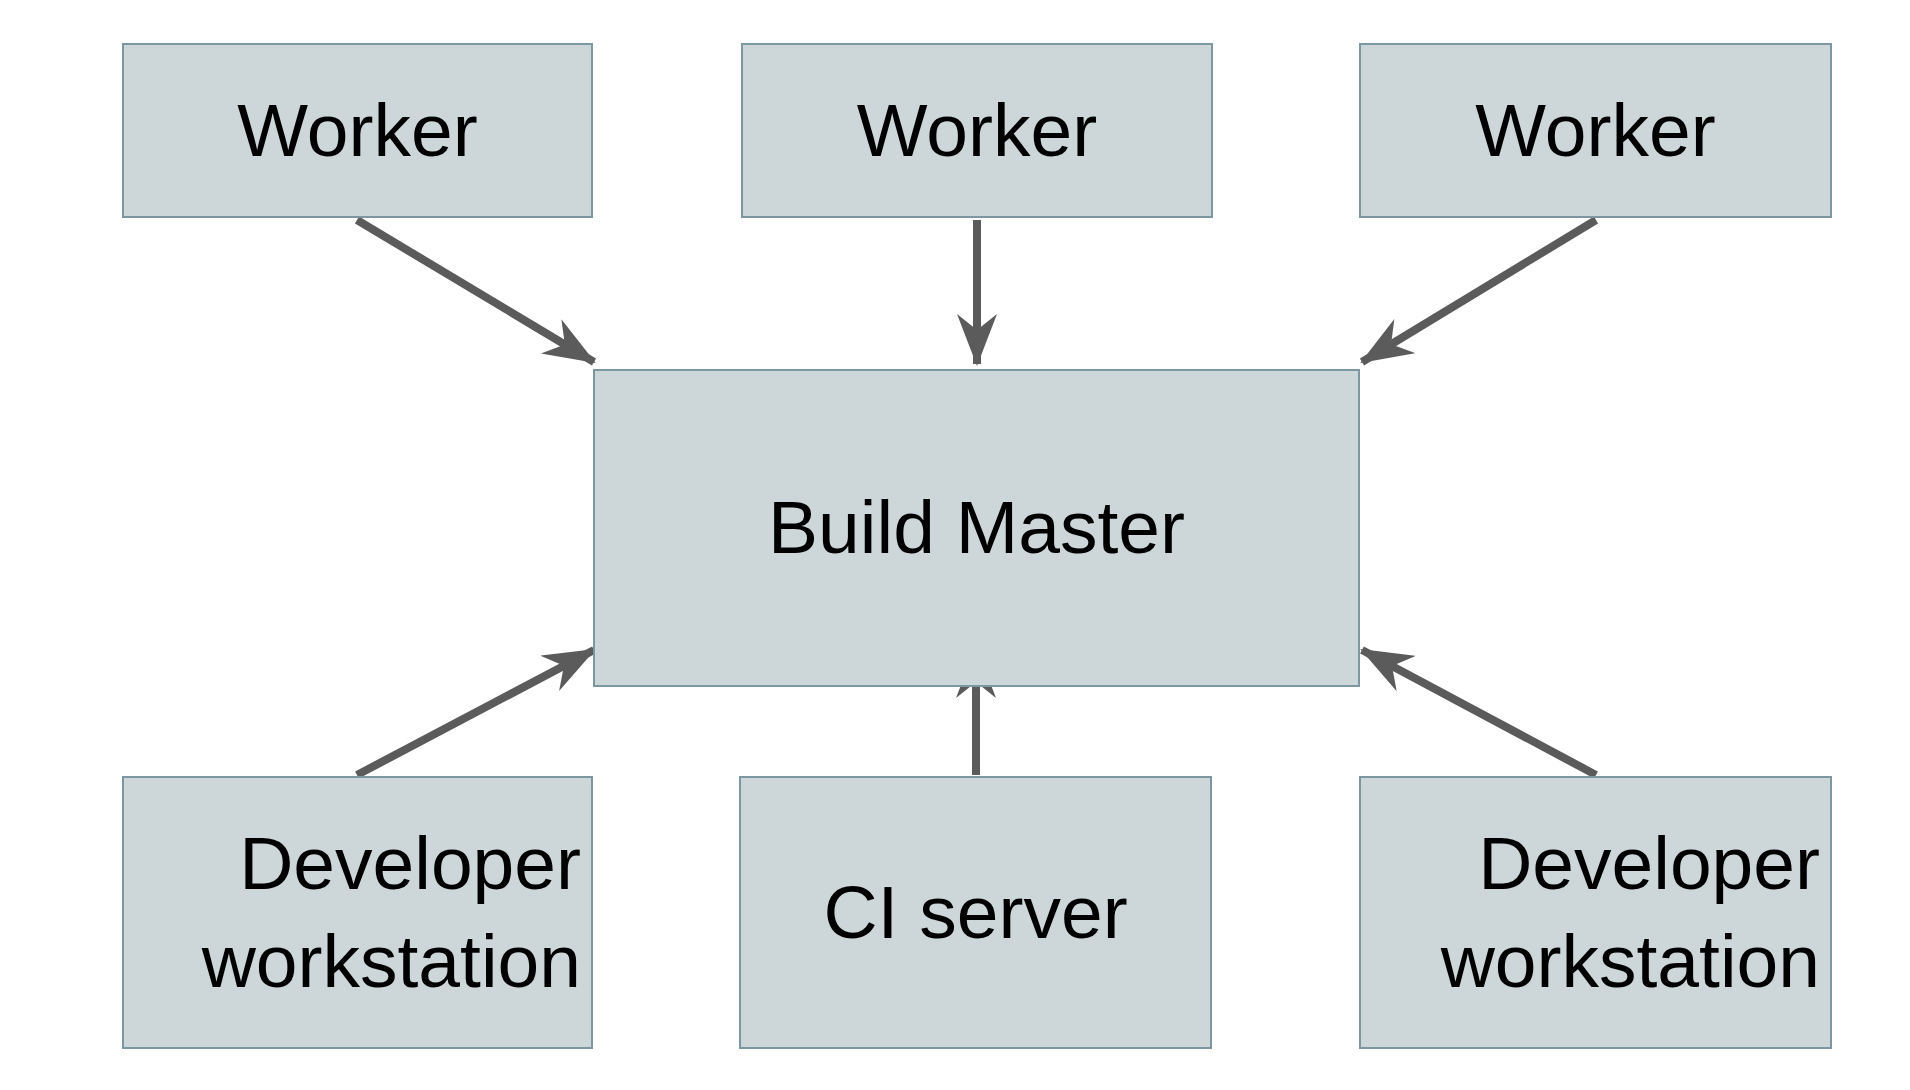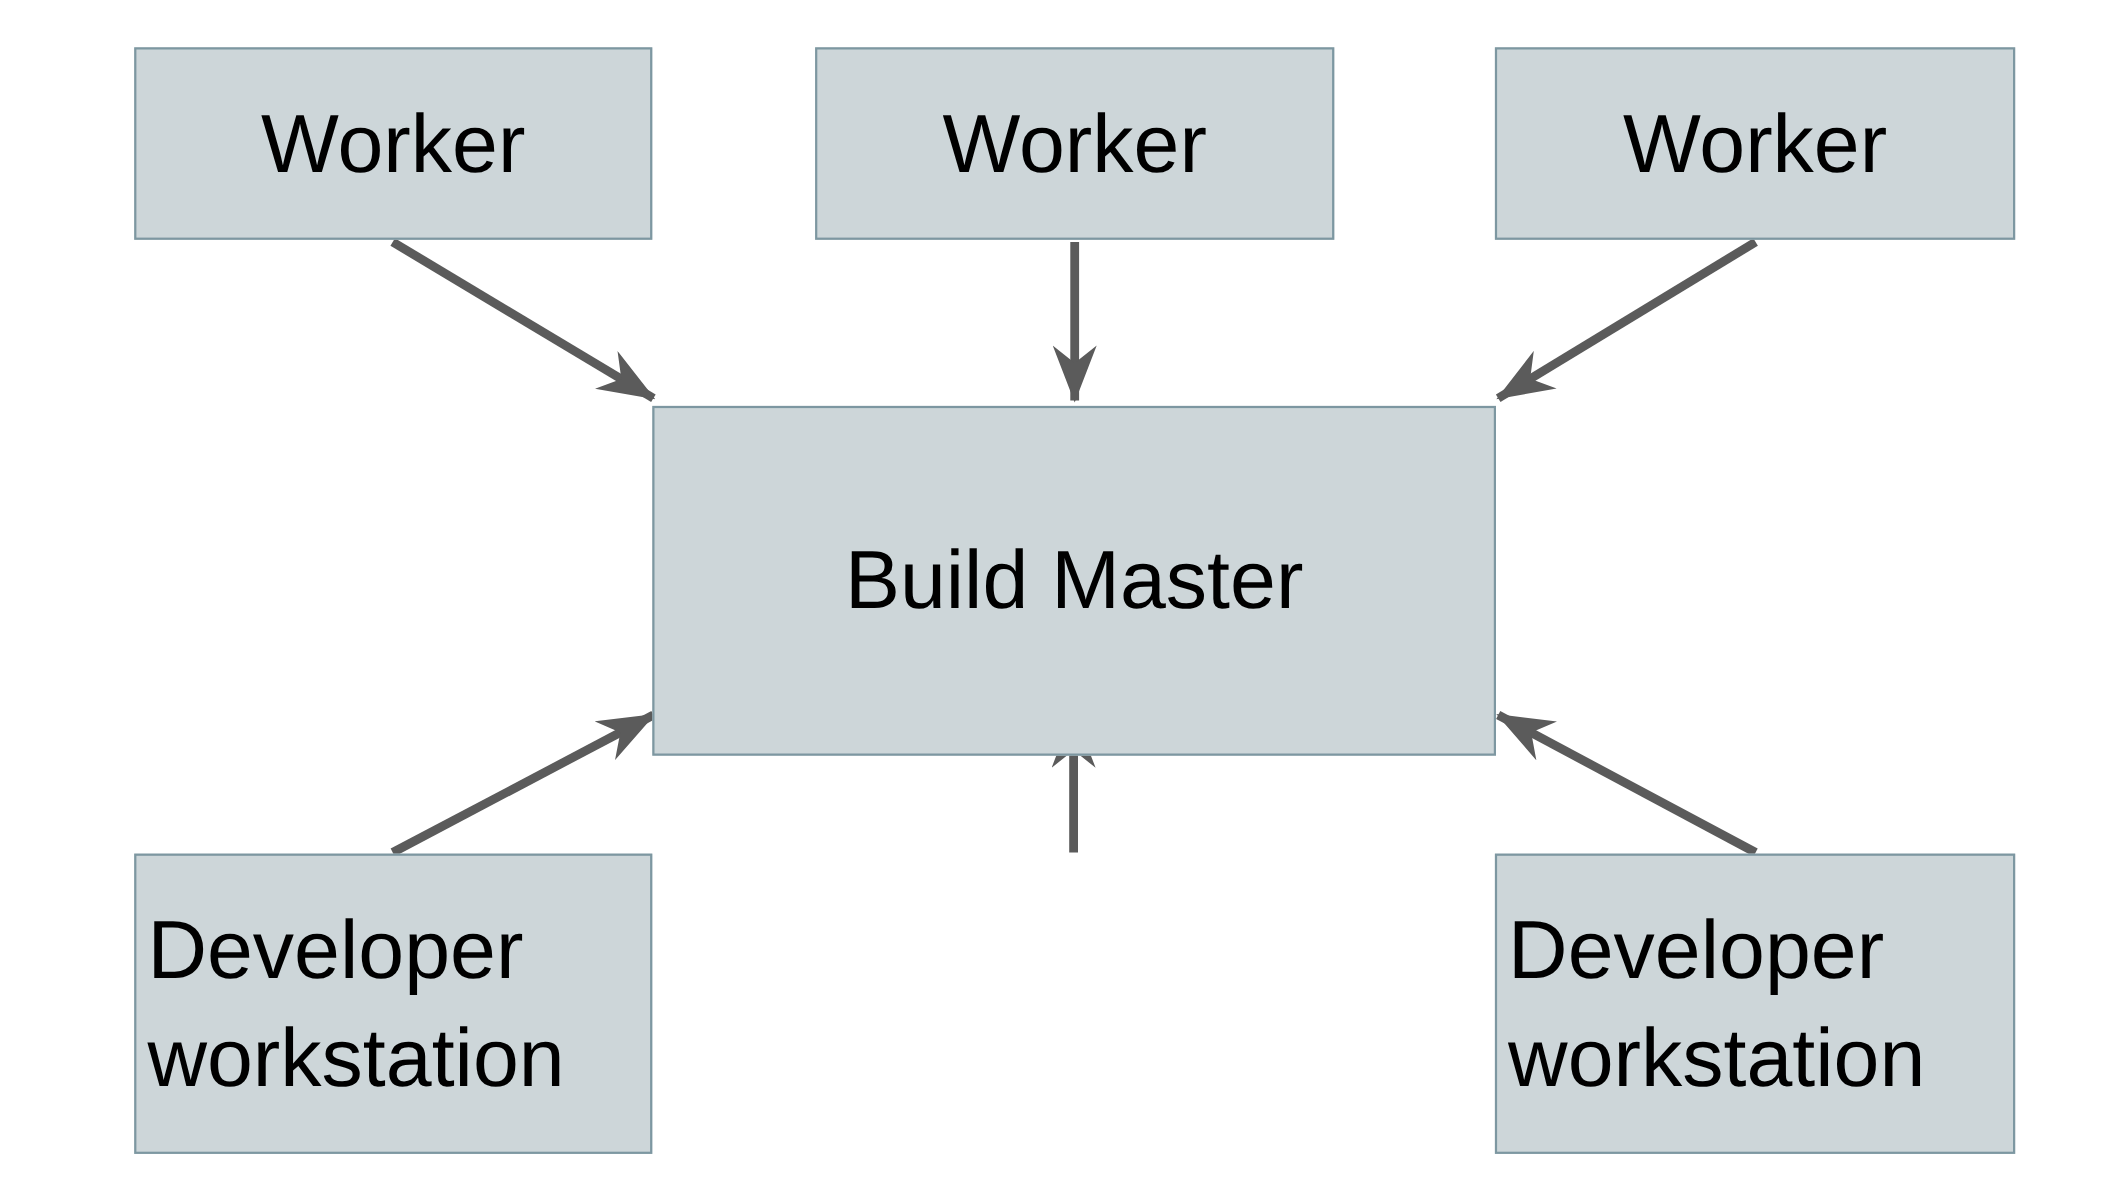--- a/index.html
+++ b/index.html
@@ -31,21 +31,21 @@
   }
   .arrowhead-fill { fill: var(--arrow); }
   .node {
     position: absolute;
     box-sizing: border-box;
     background: var(--node-fill);
     border: 2px solid var(--node-border);
     display: flex;
     align-items: center;
     justify-content: center;
-    text-align: left;
+    text-align: right;
     color: var(--label-text);
     font-size: 75px;
     line-height: 1.3;
   }
   .node .label { display: block; padding: 0 10px; }
   .n-worker-1      { left: 122px;  top: 43px;  width: 471px; height: 175px; }
   .n-worker-2      { left: 741px;  top: 43px;  width: 472px; height: 175px; }
   .n-worker-3      { left: 1359px; top: 43px;  width: 473px; height: 175px; }
   .n-build-master  { left: 593px;  top: 369px; width: 767px; height: 318px; }
   .n-dev-1         { left: 122px;  top: 776px; width: 471px; height: 273px; }
@@ -84,18 +84,21 @@
   </div>
 
   <div class="node n-build-master">
     <span class="label">Build Master</span>
   </div>
 
   <div class="node n-dev-1">
     <span class="label">Developer workstation</span>
   </div>
 
+  <div class="node n-ci-server">
+    <span class="label">CI server</span>
+  </div>
 
   <div class="node n-dev-2">
     <span class="label">Developer workstation</span>
   </div>
 
 </div>
 
 </body></html>

